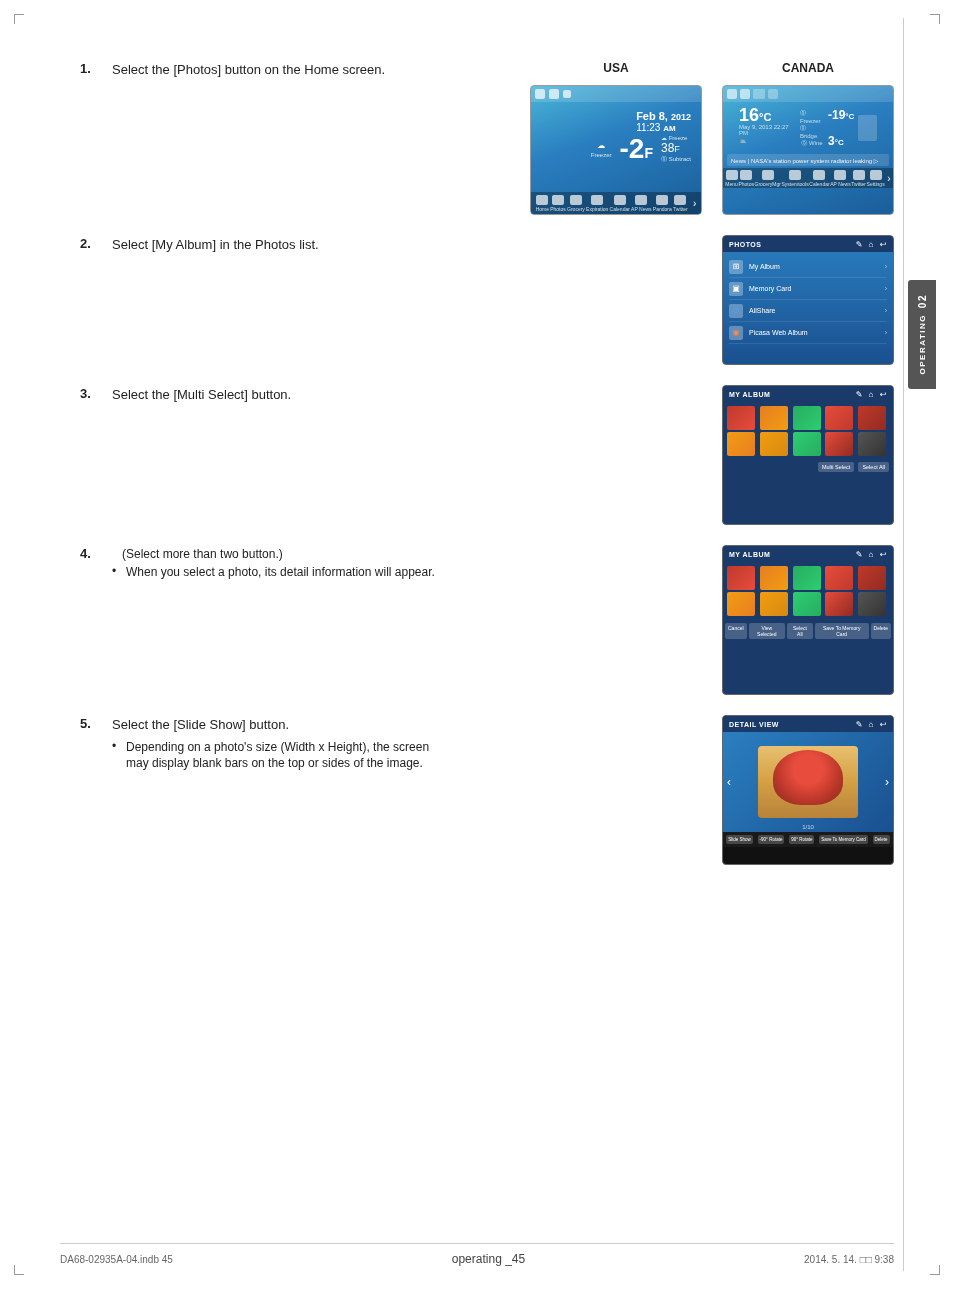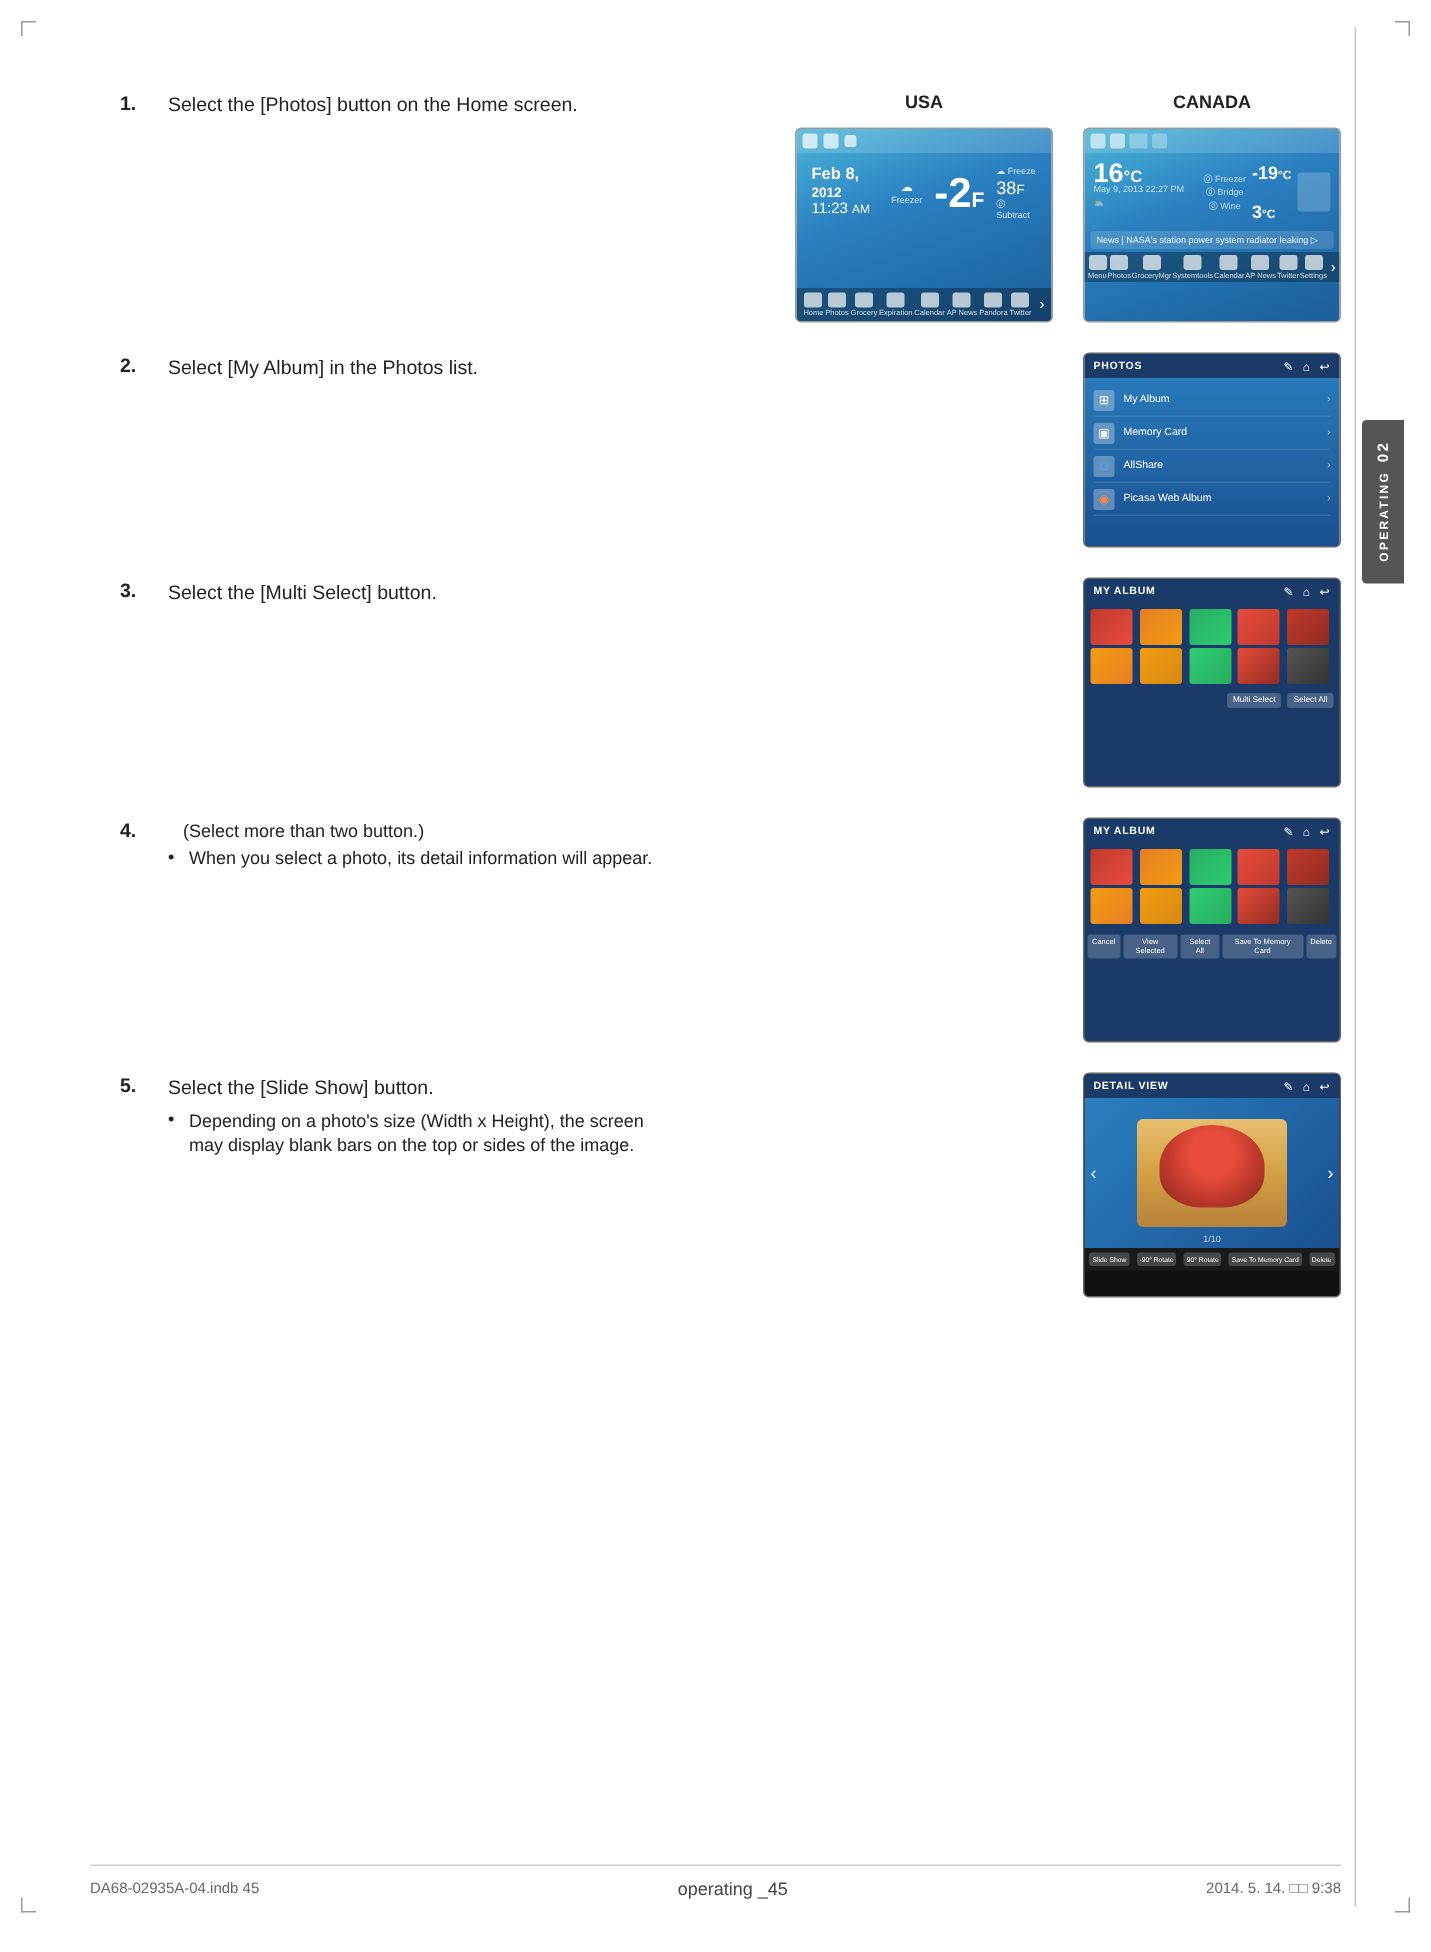--- a/index.html
+++ b/index.html
@@ -111,22 +111,23 @@
     }
 
     .usa-icon-sm {
       width: 10px; height: 10px;
       background: rgba(255,255,255,0.7);
       border-radius: 2px;
     }
 
     .usa-weather-main {
       display: flex;
-      align-items: flex-start;
+      align-items: flex-end;
       padding: 8px 10px 4px;
+      flex-direction: column;
     }
 
     .usa-date-time {
       color: white;
     }
 
     .usa-date {
       font-size: 11px;
       font-weight: bold;
     }
@@ -196,21 +197,21 @@
       background: rgba(255,255,255,0.15);
       height: 16px;
       display: flex;
       align-items: center;
       padding: 0 4px;
       gap: 3px;
     }
 
     .canada-weather-main {
       display: flex;
-      padding: 4px 6px;
+      padding: 4px 16px;
       gap: 6px;
     }
 
     .canada-left {
       color: white;
     }
 
     .canada-news-bar {
       background: rgba(255,255,255,0.15);
       height: 12px;
@@ -571,21 +572,21 @@
 
           <div class="device-screen usa-screen">
             <div class="usa-top-bar">
               <div class="usa-icon-sm"></div>
               <div class="usa-icon-sm"></div>
               <div class="usa-icon-sm" style="width:8px;height:8px;"></div>
             </div>
             <div class="usa-weather-main">
               <div class="usa-date-time">
                 <div class="usa-date">Feb 8, <span style="font-size:9px;">2012</span></div>
-                <div class="usa-time">11:23 <span style="font-size:8px;">AM</span></div>
+                <div class="usa-time">11:23 <span style="font-size:8px;font-weight:bold;">AM</span></div>
               </div>
               <div class="usa-temps">
                 <div style="display:flex; flex-direction:column; align-items:center; margin-right:4px;">
                   <div style="font-size:8px; color:#ffe; margin-bottom:2px;">☁</div>
                   <div style="font-size:6px; color:rgba(255,255,255,0.8);">Freezer</div>
                 </div>
                 <div class="usa-temp-main">-2<span style="font-size:14px;">F</span></div>
                 <div style="display:flex; flex-direction:column; margin-left:4px;">
                   <div style="font-size:6px; color:rgba(255,255,255,0.8);">☁ Freeze</div>
                   <div class="usa-temp-hi">38<span style="font-size:9px;">F</span></div>

